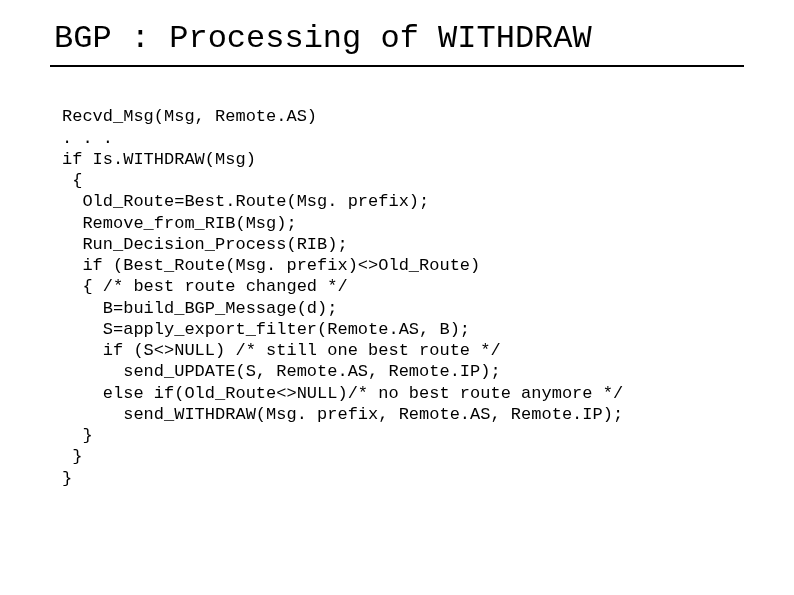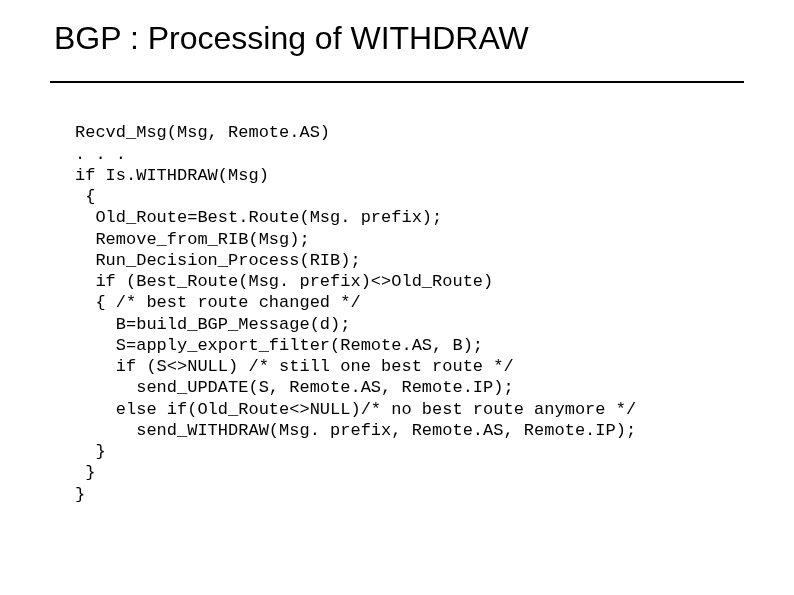--- a/index.html
+++ b/index.html
@@ -10,35 +10,36 @@
     font-family: Arial, Helvetica, sans-serif;
     color: #000000;
     position: relative;
   }
   .slide {
     padding: 20px 50px 20px 50px;
   }
   .title {
     font-size: 32px;
     font-weight: normal;
-    margin-bottom: 24px;
+    margin-bottom: 8px;
     margin-left: 4px;
+    font-family: Liberation Mono, monospace;
   }
   .divider {
     border: none;
     border-top: 2px solid #000000;
     margin-bottom: 18px;
     width: 100%;
   }
   .code-block {
     font-family: "Courier New", Courier, monospace;
     font-size: 17px;
     line-height: 1.25;
     white-space: pre;
-    margin-left: 25px;
+    margin-left: 12px;
   }
 </style>
 </head>
 <body>
 
 <div class="slide">
   <h1 class="title">BGP : Processing of WITHDRAW</h1>
   <hr class="divider">
   <div class="code-block">
 <span>Recvd_Msg(Msg, Remote.AS)</span>

